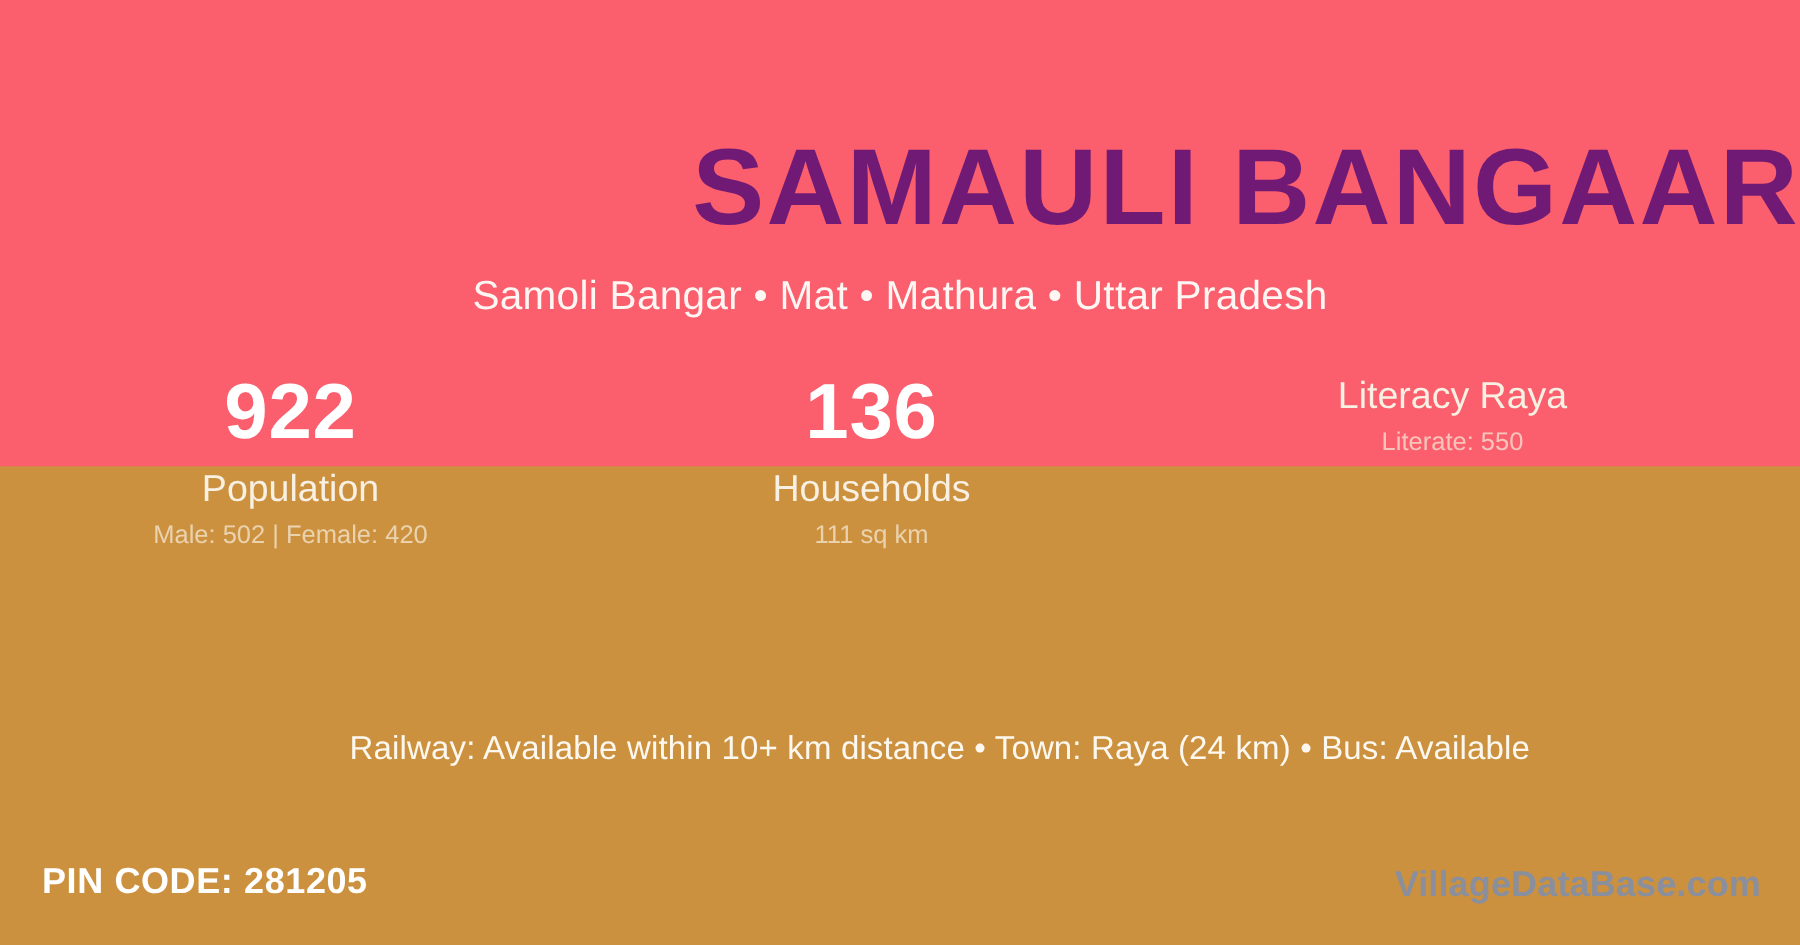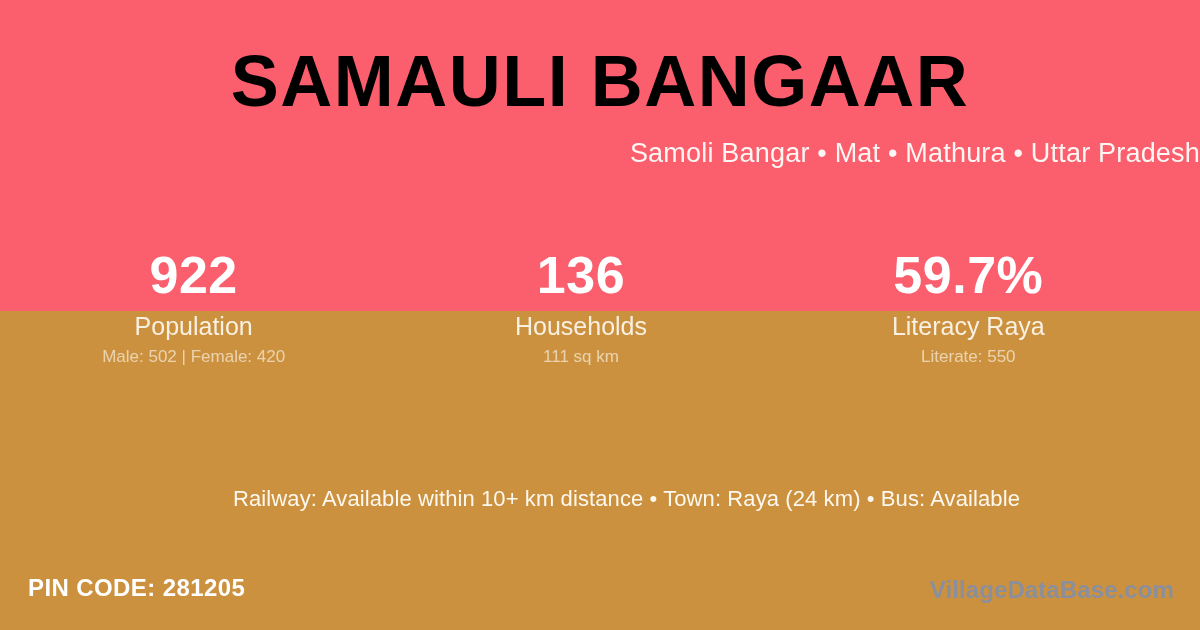--- a/index.html
+++ b/index.html
@@ -42,39 +42,39 @@
   
   .header {
     position: absolute;
     left: 0;
     top: 0;
     width: 1200px;
     text-align: center;
   }
   .village-title {
     margin: 0;
-    padding-top: 38px;
+    padding-top: 82px;
     font-size: 72px;
     line-height: 86px;
     font-weight: 700;
     letter-spacing: 1.5px;
-    color: #000000;
+    color: #701a75;
     font-family: "Liberation Sans", sans-serif;
     white-space: nowrap;
+    text-align: right;
   }
   .village-subtitle {
     margin: 0;
     padding-top: 12px;
     font-size: 27px;
     line-height: 34px;
     font-weight: 400;
     color: #fdf6f3;
     letter-spacing: 0.2px;
     white-space: nowrap;
-    text-align: right;
   }
 
   
   .stats {
     position: absolute;
     left: 0;
     top: 244px;
     width: 1162px;
     display: flex;
     flex-direction: row;
@@ -168,21 +168,20 @@
       <div class="stat-sub">Male: 502 | Female: 420</div>
     </div>
 
     <div class="stat">
       <div class="stat-value">136</div>
       <div class="stat-label">Households</div>
       <div class="stat-sub">111 sq km</div>
     </div>
 
     <div class="stat">
-      <div class="stat-value">59.7%</div>
       <div class="stat-label">Literacy Raya</div>
       <div class="stat-sub">Literate: 550</div>
     </div>
 
   </div>
 
   <div class="infra">Railway: Available within 10+ km distance  •  Town: Raya (24 km)  •  Bus: Available</div>
 
   <div class="footer-pin">PIN CODE: 281205</div>
 

